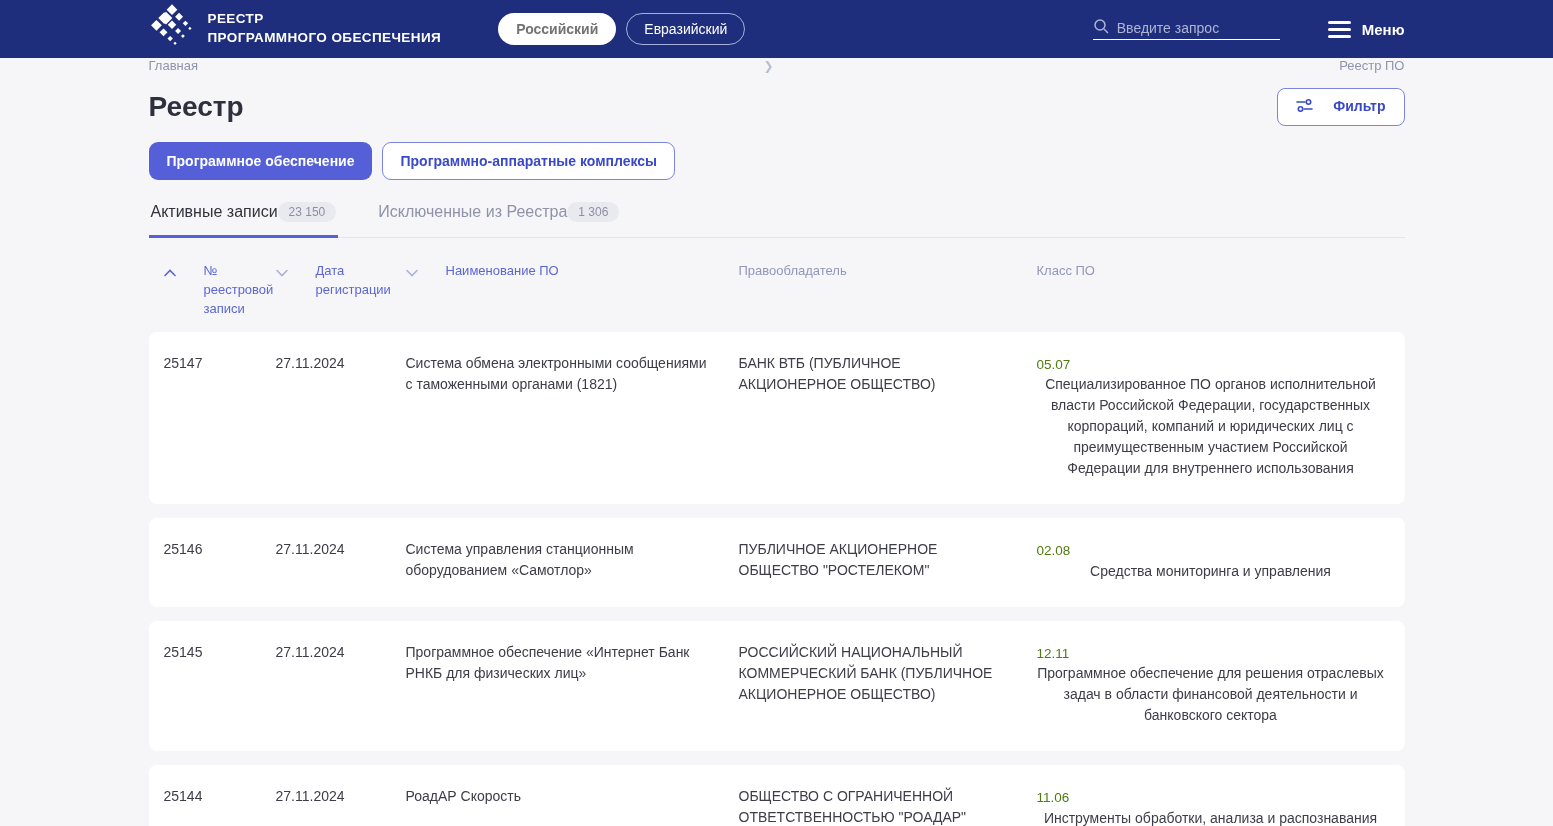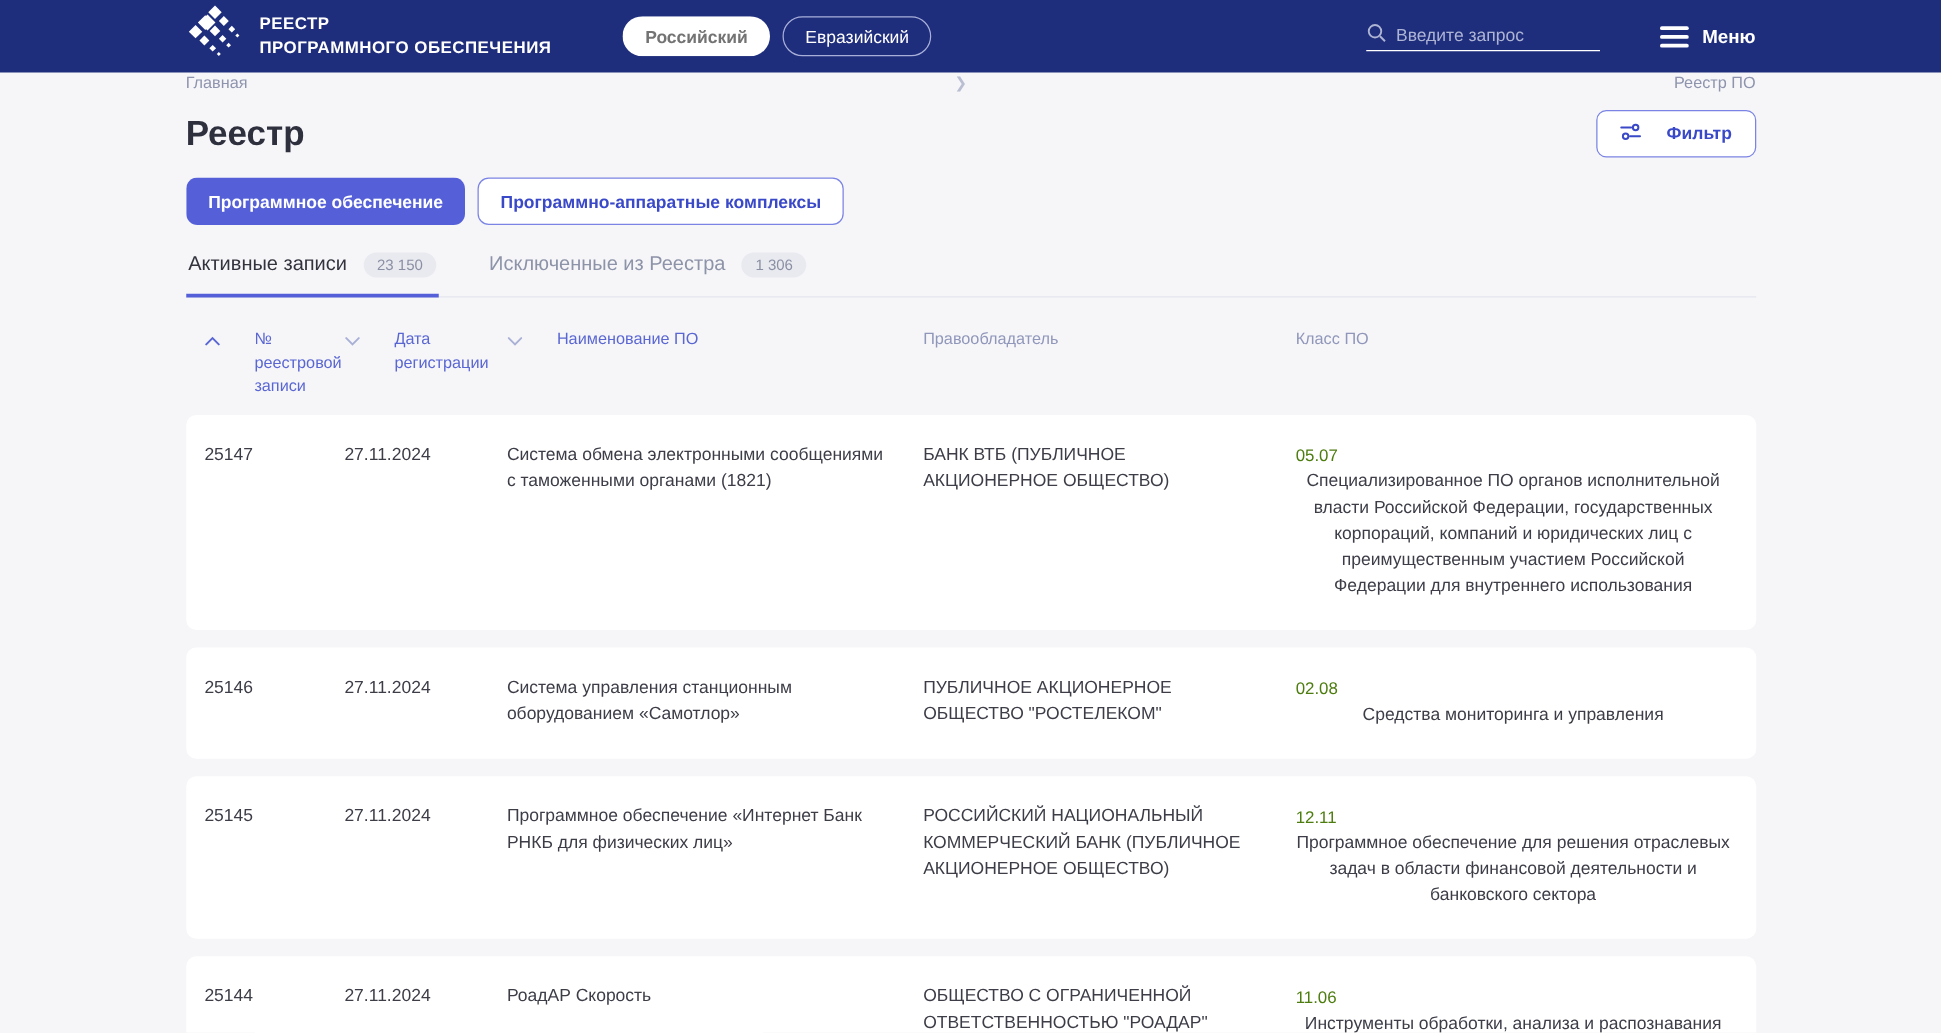--- a/index.html
+++ b/index.html
@@ -34,21 +34,21 @@
   .filter-btn { display:flex; gap:20px; border:1px solid #7b84e4; color:#3a49c8; background:#fff; border-radius:8px; padding:9px 18px; font-size:14px; font-weight:600; cursor:pointer; font-family:inherit; }
 
   
   .segments { margin-top:16px; display:flex; gap:10px; }
   .segment { border-radius:9px; padding:10px 17px; font-size:14px; font-weight:600; cursor:pointer; border:1px solid transparent; font-family:inherit; }
   .segment.active { background:#5560d8; color:#fff; }
   .segment.outline { background:#fff; border:1px solid #7b84e4; color:#3a49c8; }
 
   
   .tabs { margin-top:22px; display:flex; gap:38px; border-bottom:1px solid #e3e5ee; }
-  .tab { display:flex; align-items:center; gap:13px; font-size:16px; padding:0 2px 13px 2px; cursor:pointer; border-bottom:3px solid transparent; margin-bottom:-1px; }
+  .tab { display:flex; align-items:center; font-size:16px; padding:0 2px 13px 2px; cursor:pointer; border-bottom:3px solid transparent; margin-bottom:-1px; }
   .tab.active { color:#32333d; border-bottom-color:#5560d8; }
   .tab.inactive { color:#8d93a8; }
   .badge { background:#e9eaf0; color:#8a8fa3; border-radius:11px; padding:3px 11px; font-size:12px; }
 
   
   .grid { display:grid; grid-template-columns:112px 130px 333px 298px 1fr; }
   .thead { padding:24px 20px 13px 15px; font-size:13px; }
   .th { color:#9097ba; display:flex; gap:6px; align-items:flex-start; line-height:1.45; }
   .th.sortable { color:#5a67d3; cursor:pointer;gap:28px; }
   .sort-ico { margin-top:2px; flex:0 0 auto; cursor:pointer; }

